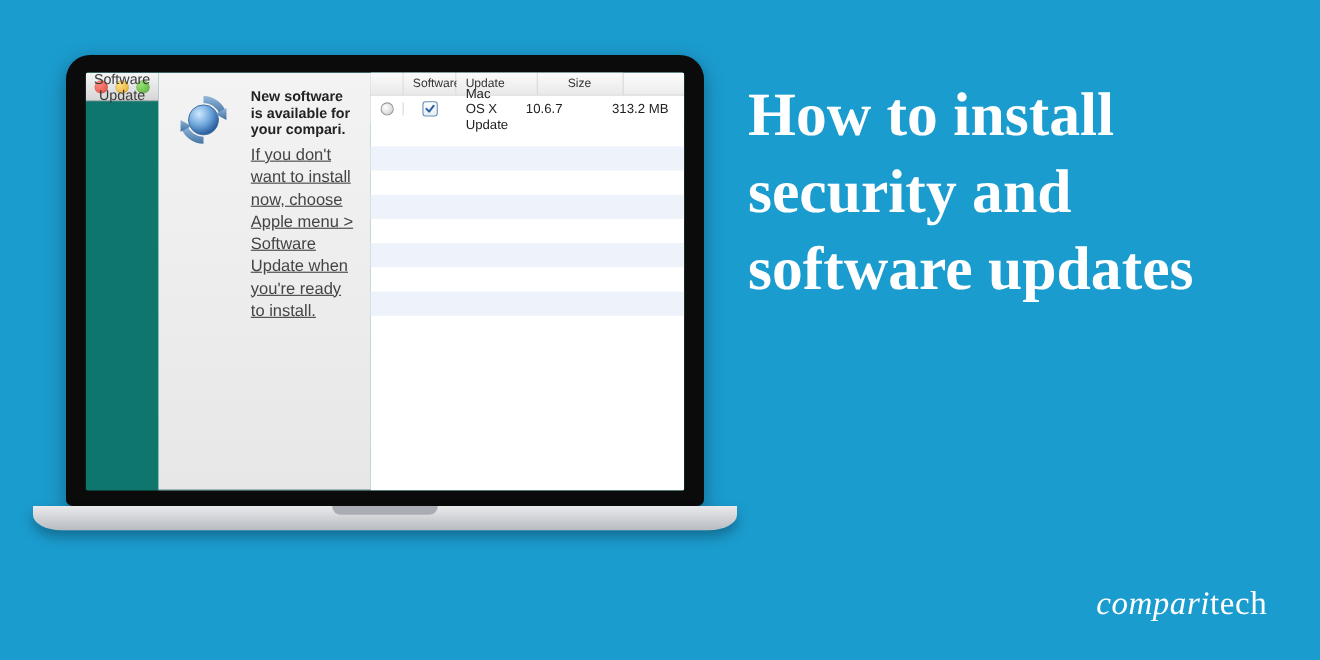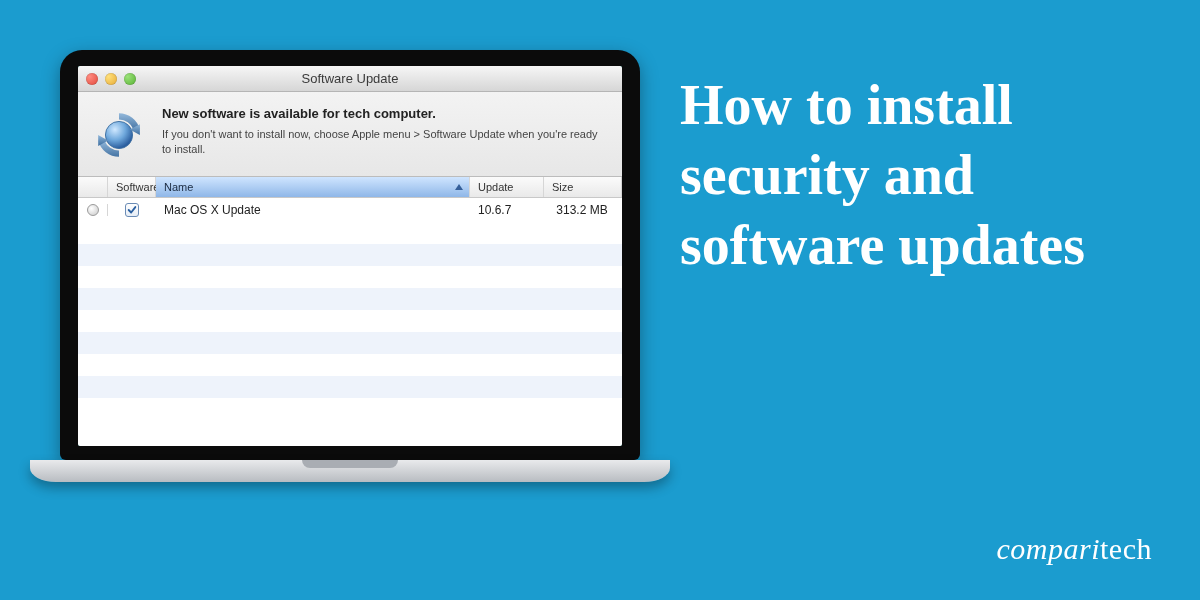--- a/index.html
+++ b/index.html
@@ -60,21 +60,21 @@
   padding: 16px 18px 14px 18px;
   box-shadow: 0 6px 18px rgba(0,0,0,0.35);
 }
 .screen {
   width: 100%;
   height: 100%;
   background: #0f766e;
   border-radius: 2px;
   overflow: hidden;
   display: flex;
-  flex-direction: column;
+  flex-direction: row;
 }
 .base {
   width: 640px;
   height: 22px;
   margin-left: -30px;
   background: linear-gradient(#e9eaec, #b8bcc1);
   border-radius: 0 0 26px 26px / 0 0 14px 14px;
   position: relative;
   box-shadow: 0 6px 12px rgba(0,0,0,0.3);
 }
@@ -129,23 +129,24 @@
   position: relative;
 }
 .update-icon svg { width: 100%; height: 100%; }
 .header-text h2 {
   font-size: 13px;
   font-weight: bold;
   color: #222;
   margin-bottom: 6px;
 }
 .header-text p {
-  font-size: 11px;
+  font-size: 15px;
   color: #444;
   line-height: 1.35;
+  text-decoration: underline;
 }
 
 
 .table-wrap {
   flex: 1;
   background: #fff;
 }
 .thead {
   display: flex;
   font-size: 11px;
@@ -170,21 +171,21 @@
   transform: translateY(-50%);
   width: 0; height: 0;
   border-left: 4px solid transparent;
   border-right: 4px solid transparent;
   border-bottom: 6px solid #355f99;
 }
 .col-select { width: 30px; text-align: center; border-right: 1px solid #d6d6d6; }
 .col-install { width: 48px; text-align: center; }
 .col-name { flex: 1; }
 .col-version { width: 74px; }
-.col-size { width: 78px; text-align: left; padding-right: 10px !important; }
+.col-size { width: 78px; text-align: center; padding-right: 10px !important; }
 
 .tbody { }
 .tr {
   display: flex;
   align-items: center;
   font-size: 12px;
   color: #222;
   height: 24px;
 }
 .tr.data { background: #fff; }
@@ -249,33 +250,29 @@
                 </linearGradient>
               </defs>
               <circle cx="32" cy="32" r="15" fill="url(#gl)" stroke="#3d6ea0" stroke-width="1"></circle>
               <path d="M32 8 A24 24 0 0 1 55 26 L48 26 A17 17 0 0 0 32 15 Z" fill="url(#ar)" opacity="0.95"></path>
               <polygon points="55,20 55,32 44,26" fill="url(#ar)"></polygon>
               <path d="M32 56 A24 24 0 0 1 9 38 L16 38 A17 17 0 0 0 32 49 Z" fill="url(#ar)" opacity="0.95"></path>
               <polygon points="9,44 9,32 20,38" fill="url(#ar)"></polygon>
             </svg>
           </div>
           <div class="header-text">
-            <h2>New software is available for tech computer.</h2>
+            <h2>New software is available for your compari.</h2>
             <p>If you don't want to install now, choose Apple menu &gt; Software Update when you're ready to install.</p>
           </div>
         </div>
 
         <div class="table-wrap">
           <div class="thead">
             <div class="th col-select">&nbsp;</div>
             <div class="th col-install">Software</div>
-            <div class="th col-name sorted">
-              <span>Name</span>
-              <span class="sort-arrow"></span>
-            </div>
             <div class="th col-version">Update</div>
             <div class="th col-size">Size</div>
           </div>
 
           <div class="tbody">
             <div class="tr data">
               <div class="td col-select">
                 <div class="radio"></div>
               </div>
               <div class="td col-install">

